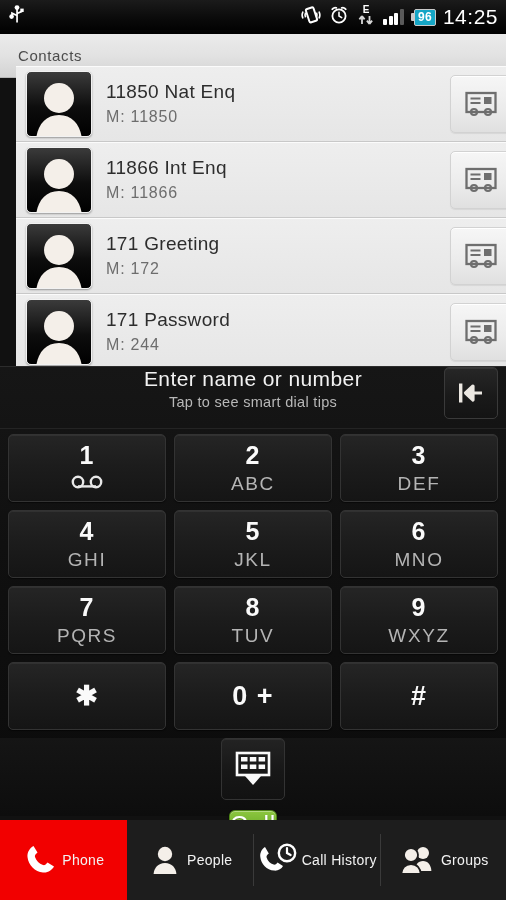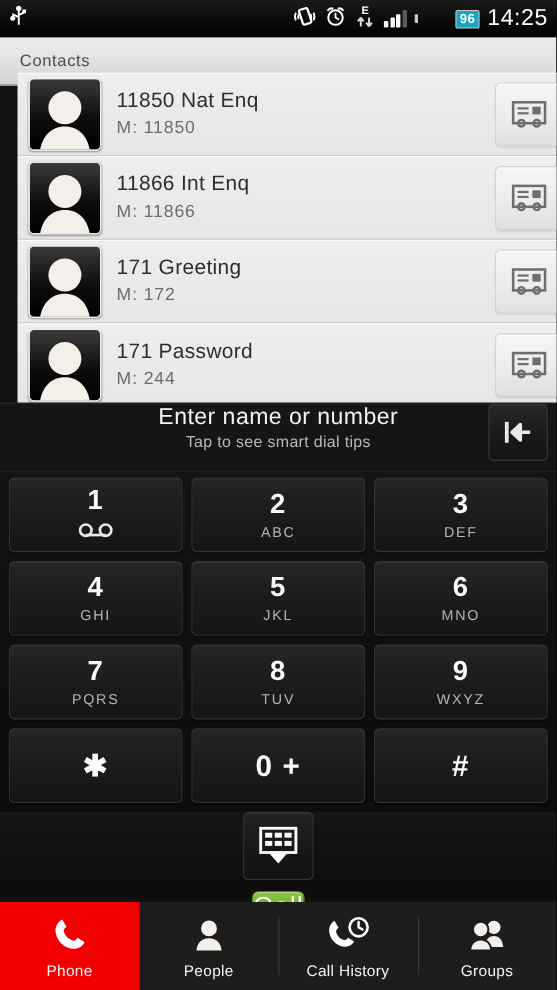--- a/index.html
+++ b/index.html
@@ -25,21 +25,20 @@
 
   .batt {
     display:flex; align-items:center; height:17px;
   }
   .batt-cap { width:3px; height:8px; background:#c9c9c9; border-radius:1px 0 0 1px; }
   .batt-body {
     height:17px; border:1.5px solid #c9c9c9; border-radius:2px;
     background:#15a6c6; color:#fff; font-size:12px; font-weight:bold;
     padding:0 3px; display:flex; align-items:center; line-height:1;
     letter-spacing:0.3px;
-    margin-left:34px;
   }
 
   
   #contacts-header {
     position:absolute; top:34px; left:0; width:506px; height:44px;
     background:linear-gradient(to bottom,#ebebeb 0%,#e2e2e2 50%,#d3d3d3 100%);
     border-bottom:1px solid #b5b5b5;
     display:flex; align-items:center; padding-left:18px;
   }
   #contacts-header .title {
@@ -119,21 +118,21 @@
     background:linear-gradient(to bottom,#252525 0%,#1c1c1c 48%,#151515 100%);
     border:1px solid #333;
     box-shadow:inset 0 1px 0 rgba(255,255,255,.06), 0 1px 1px rgba(0,0,0,.5);
     display:flex; flex-direction:column; align-items:center; justify-content:center;
   }
   .key .digit {
     color:#fafafa; font-size:25px; font-weight:bold; line-height:1;
     letter-spacing:1px;
   }
   .key .letters {
-    color:#b4b4b4; font-size:13px; letter-spacing:1.6px; margin-top:6px; line-height:1;
+    color:#b4b4b4; font-size:19px; letter-spacing:1.6px; margin-top:6px; line-height:1;
   }
   .key .digit.sym { font-size:27px; }
   .key .vm-icon { margin-top:7px; }
 
   
   #call-bar {
     position:absolute; left:0; top:738px; width:506px; height:78px;
     background:linear-gradient(to bottom,#151515 0%,#0d0d0d 100%);
     display:flex; align-items:center; gap:10px; padding:0 10px;flex-direction:column;
   }
@@ -165,21 +164,21 @@
   .dot {
     width:9px; height:9px; background:#f4f4f4; border:1px solid #8e8e8e;
   }
 
   
   #bottom-nav {
     position:absolute; left:0; top:820px; width:506px; height:80px;
     background:#1d1d1d; display:flex;
   }
   .nav-item {
-    flex:1; display:flex; flex-direction:column;
+    flex:1; display:flex; flex-direction:row;
     align-items:center; justify-content:center; gap:4px;
     position:relative;
   }
   .nav-item + .nav-item::before {
     content:""; position:absolute; left:0; top:14px; bottom:14px;
     width:1px; background:#3a3a3a;
   }
   .nav-item.active { background:#f20000; }
   .nav-item.active + .nav-item::before { background:transparent; }
   .nav-label {

